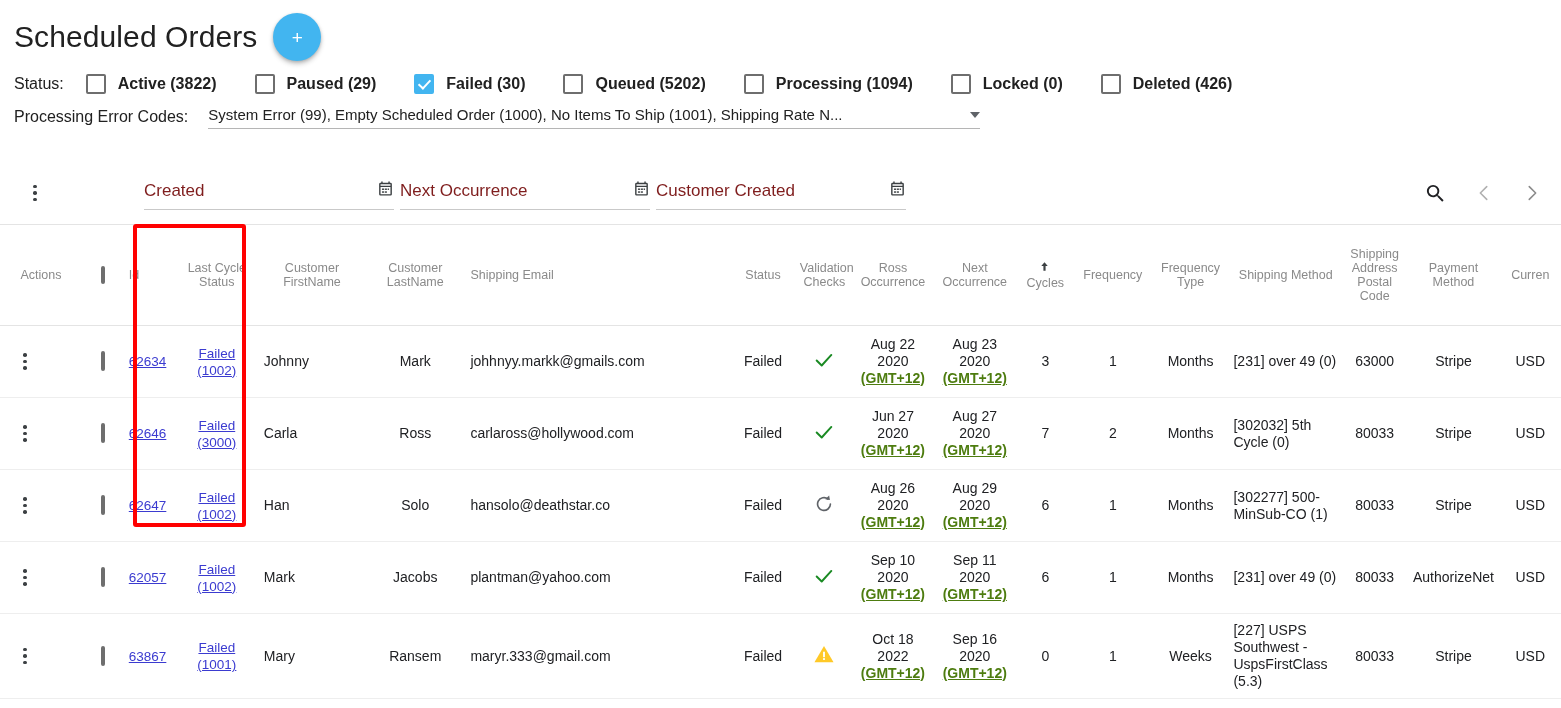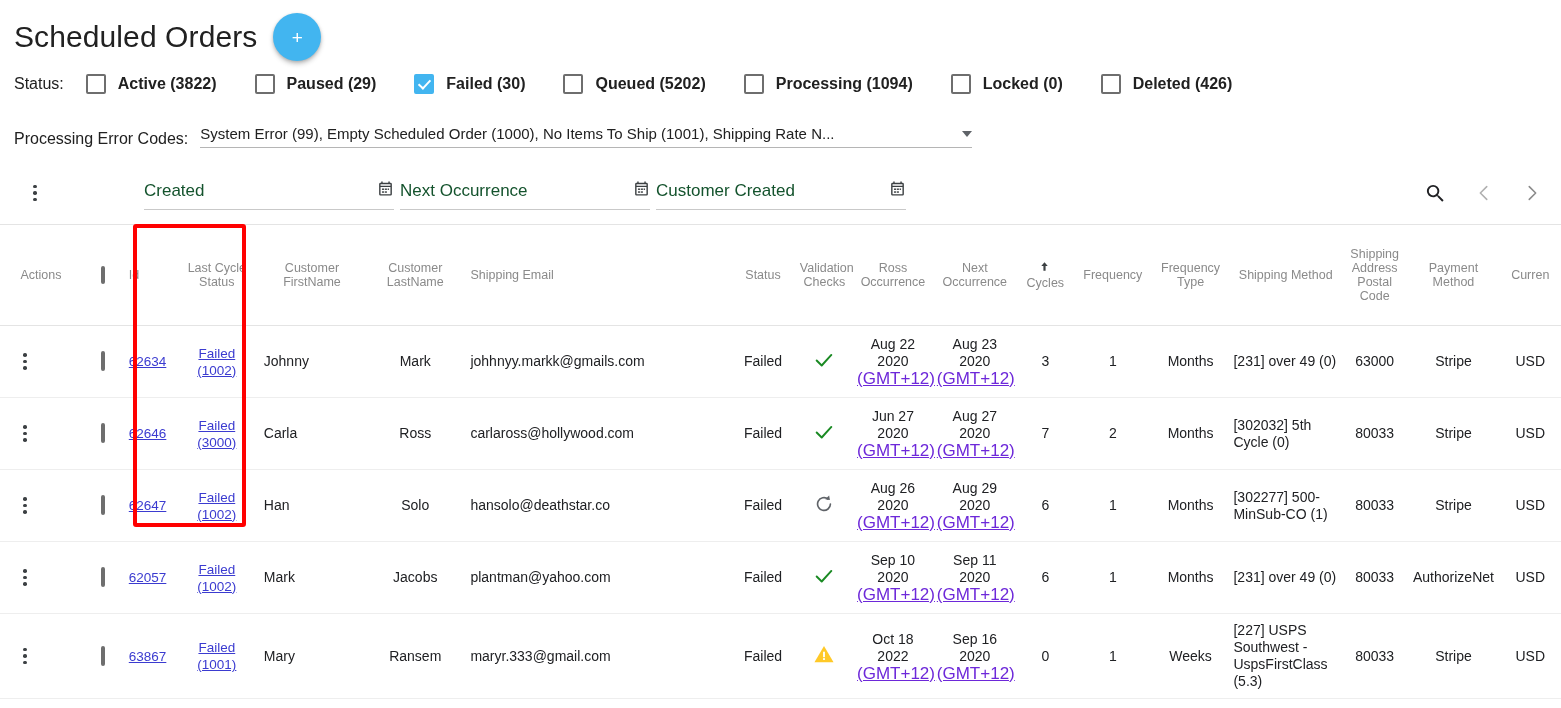--- a/index.html
+++ b/index.html
@@ -101,23 +101,24 @@
   }
   .cbx-label {
     font-size: 16px;
     color: #212121;
     white-space: nowrap;
   }
 
   
   .err-row {
     display: flex;
-    align-items: flex-end;
+    align-items: flex-start;
     padding-left: 14px;
     height: 42px;
+    gap: 8px;
   }
   .err-label {
     font-size: 16px;
     color: #212121;
     margin-right: 12px;
     padding-top: 2px;
   }
   .err-select {
     width: 772px;
     border-bottom: 1px solid #b5b5b5;
@@ -180,21 +181,21 @@
     display: flex;
     align-items: flex-end;
     justify-content: space-between;
     padding-bottom: 8px;
     height: 34px;
     box-sizing: border-box;
     cursor: text;
   }
   .date-ph {
     font-size: 17px;
-    color: #14532d;
+    color: #7f1d1d;
     white-space: nowrap;
     margin-top: 14px;
   }
   .cal-icon { flex: none; margin-left: 8px; }
   .spacer { flex: 1; }
   .tool-icons { display: flex; align-items: center; gap: 26px; }
   .tool-btn {
     display: flex;
     align-items: center;
     justify-content: center;
@@ -276,25 +277,26 @@
     background: #fff;
     cursor: pointer;
   }
   .link {
     color: #3b3bd0;
     text-decoration: underline;
     cursor: pointer;
     font-size: 13.5px;
   }
   .link-gmt {
-    color: #6d28d9;
+    color: #4d7c0f;
     text-decoration: underline;
     cursor: pointer;
-    font-size: 17px;
+    font-size: 14px;
     display: block;
+    font-weight: bold;
   }
   .lcs-cell {
     line-height: 16px;
   }
   .lcs-cell .link { display: block; }
   .date-cell { line-height: 16px; font-size: 13.5px; }
   .sort-arrow {
     display: inline-block;
     vertical-align: -1px;
     margin-right: 1px;

